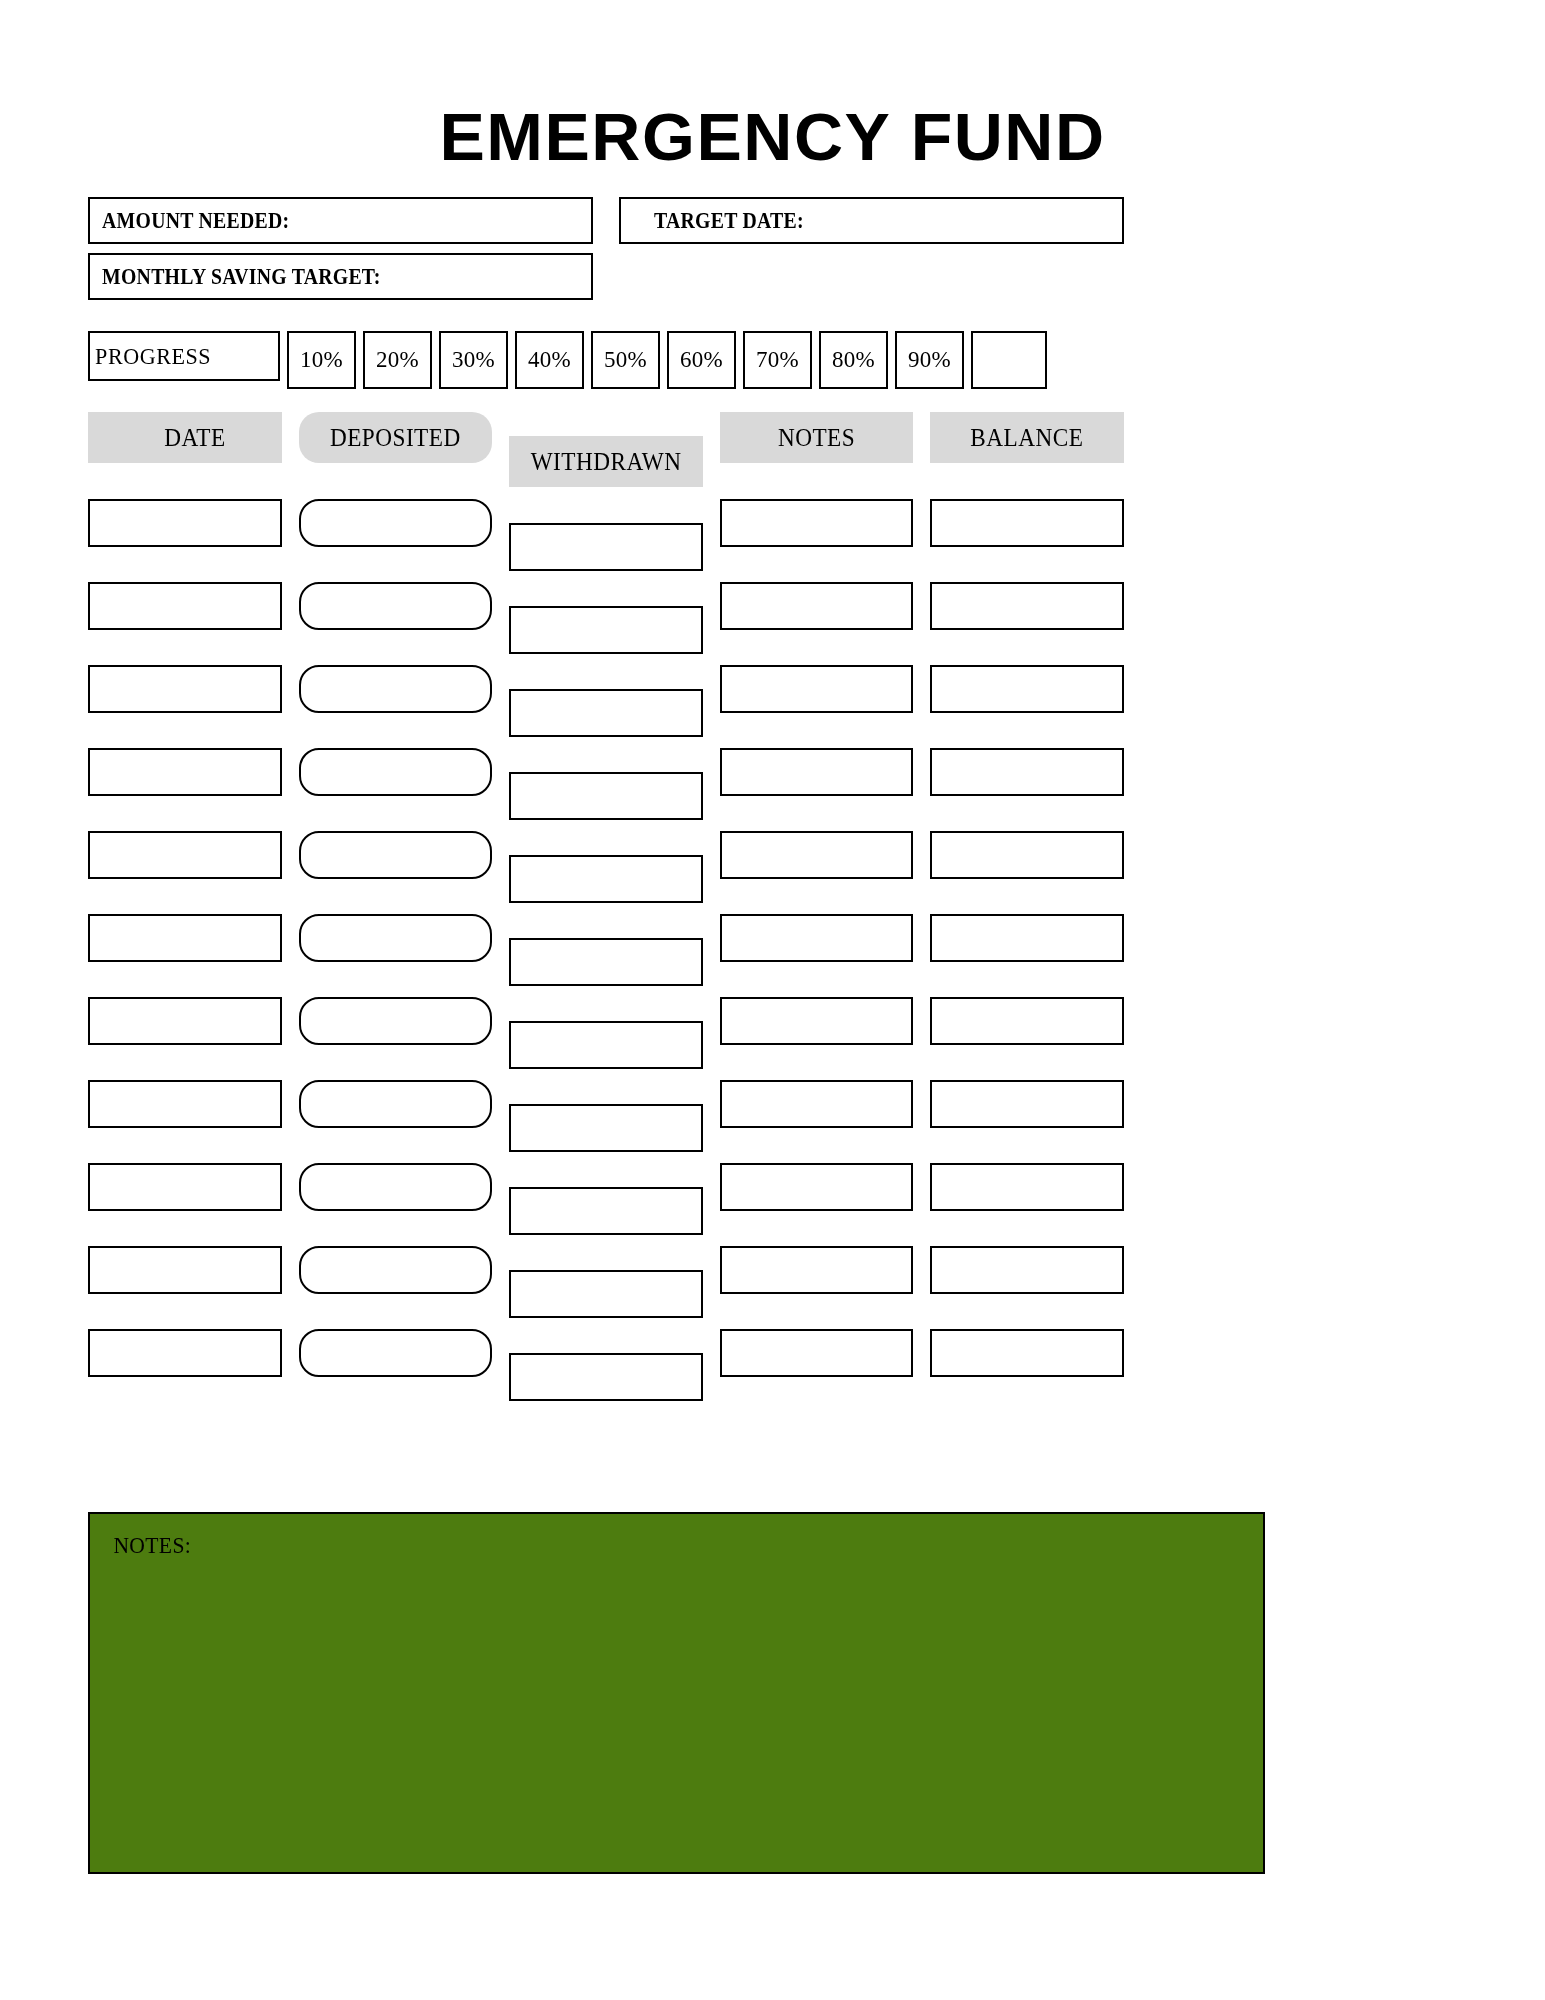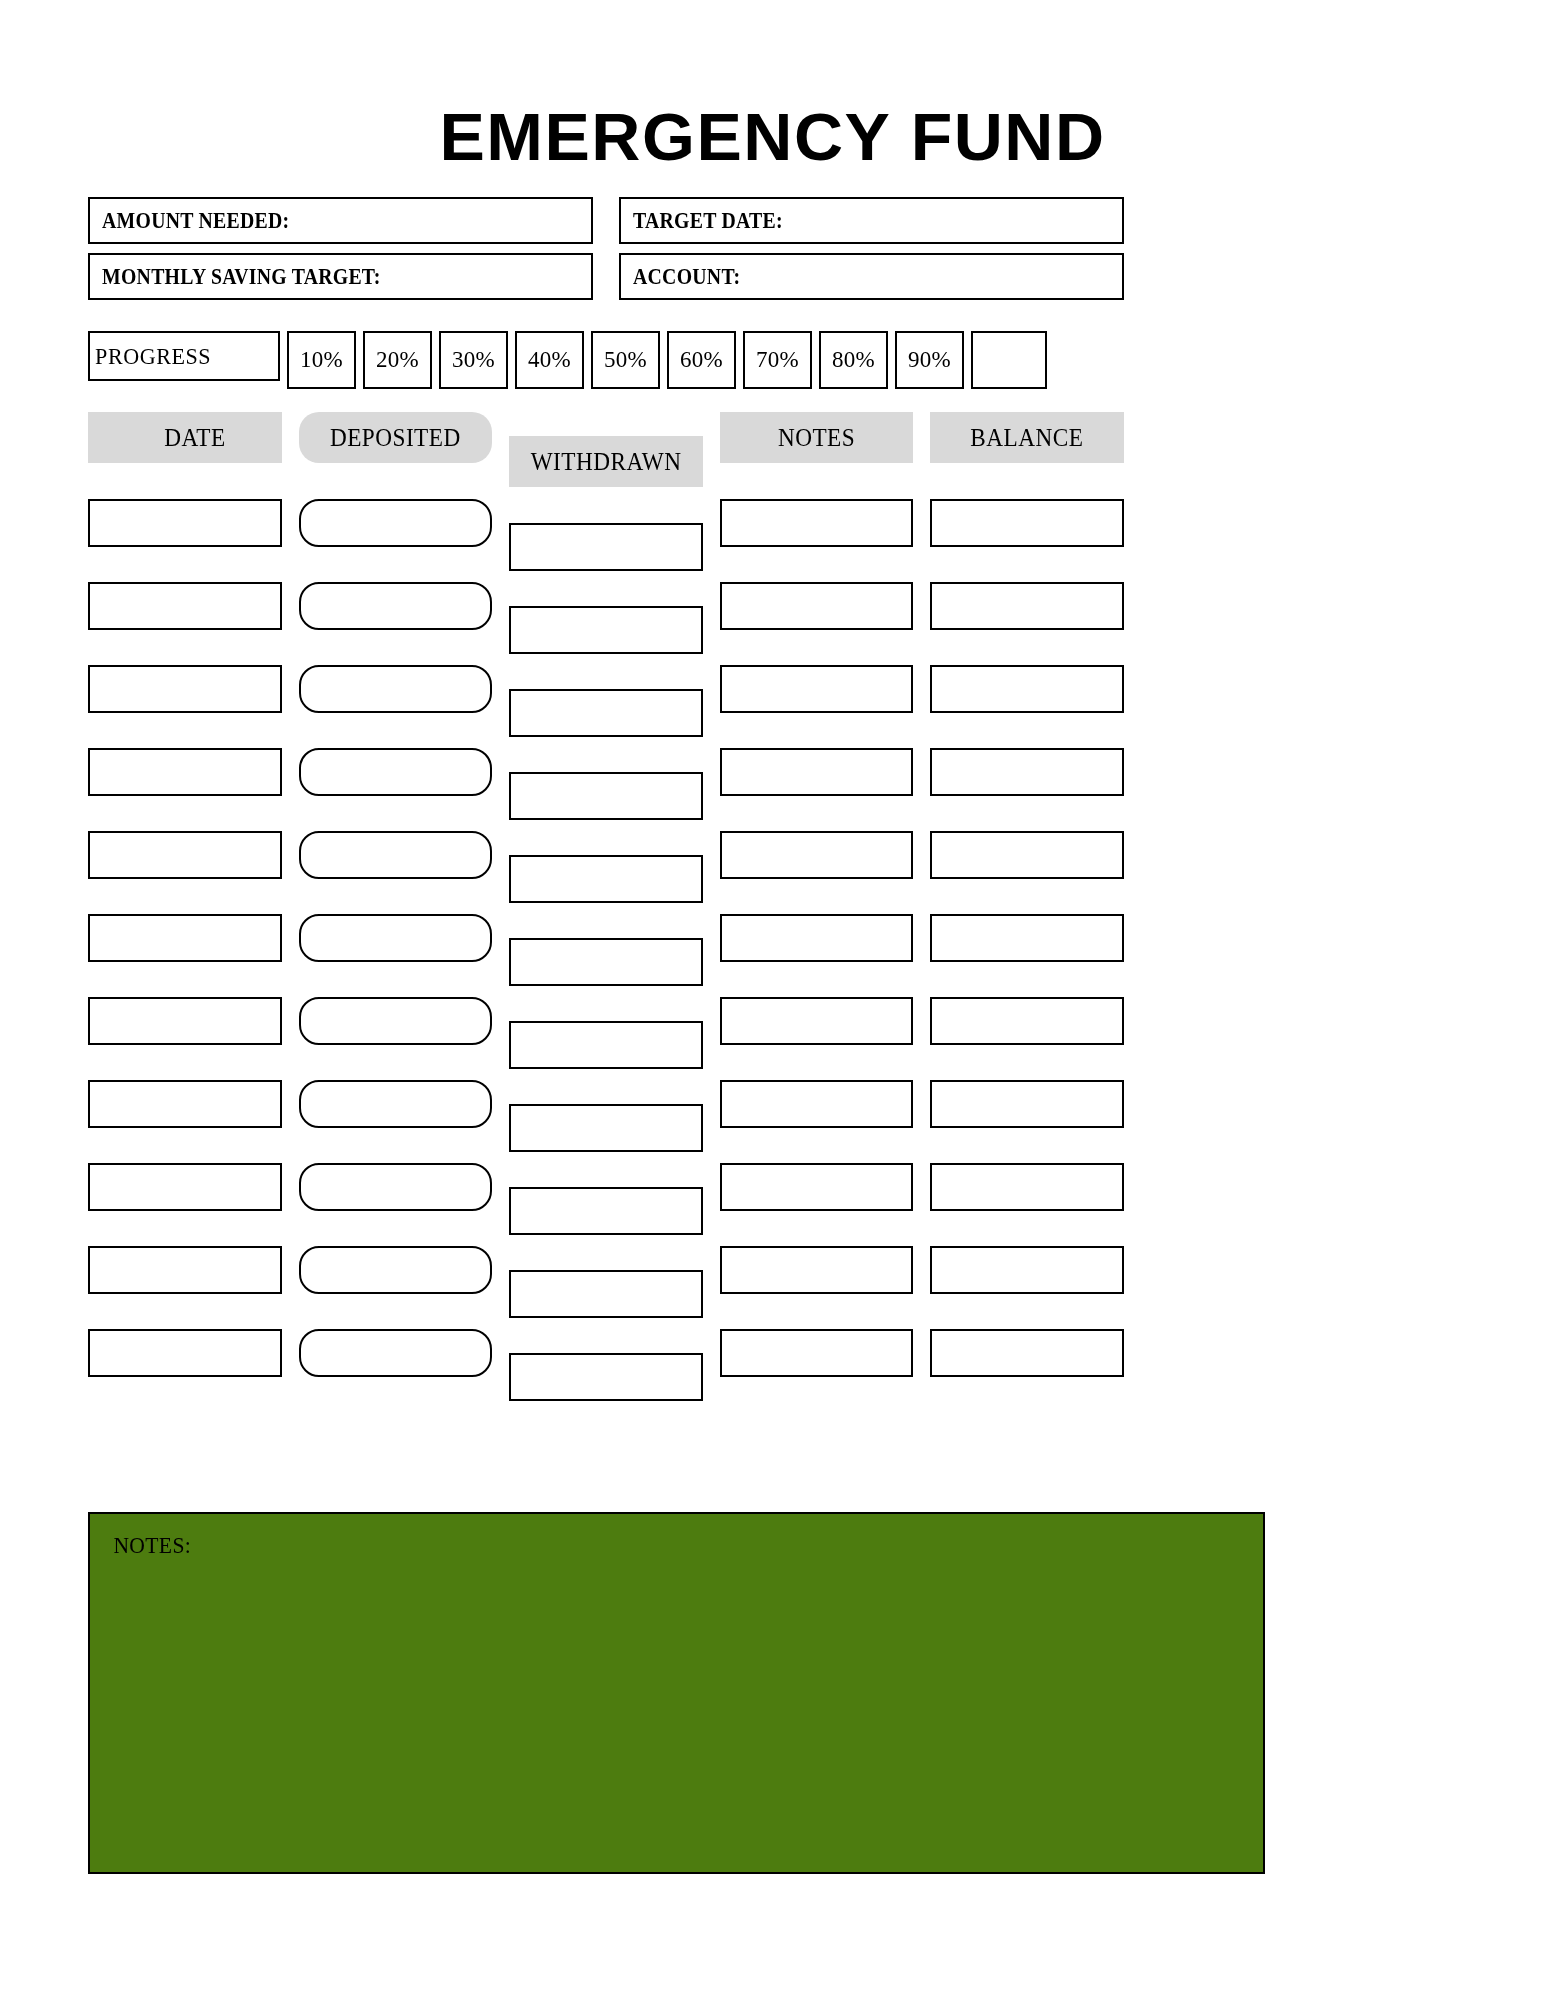--- a/index.html
+++ b/index.html
@@ -57,21 +57,21 @@
   }
   .field-box {
     border: 2.2px solid #000;
     height: 47px;
     display: flex;
     align-items: center;
     box-sizing: border-box;
     background: #fff;
   }
   .field-box.left  { width: 505px; }
-  .field-box.right { width: 505px; }
+  .field-box.right { width: 505px; padding-left: 21px; }
   .field-label {
     font-family: "Liberation Serif", "DejaVu Serif", serif;
     font-size: 23px;
     font-weight: 700;
     letter-spacing: 0.3px;
     padding-left: 14px;
     transform: scaleX(0.86);
     transform-origin: left center;
     white-space: nowrap;
   }
@@ -193,23 +193,20 @@
       </div>
       <div class="field-box right">
         <span class="field-label">TARGET DATE:</span>
       </div>
     </div>
 
     <div class="field-row">
       <div class="field-box left">
         <span class="field-label">MONTHLY SAVING TARGET:</span>
       </div>
-      <div class="field-box right">
-        <span class="field-label">ACCOUNT:</span>
-      </div>
     </div>
 
   </div>
 
   <div class="progress-row">
     <div class="progress-label-box">
       <span class="t">PROGRESS</span>
     </div>
     <div class="progress-step">
         <span class="t">10%</span>

